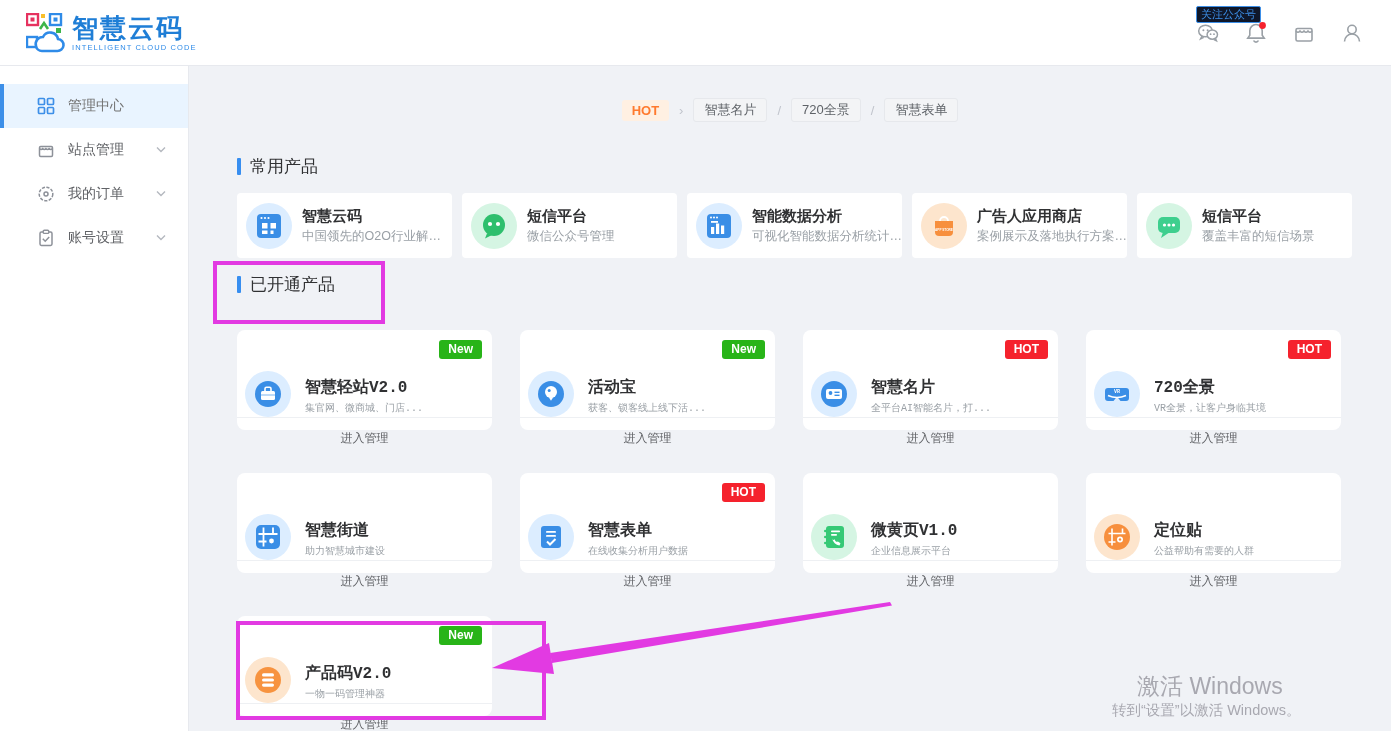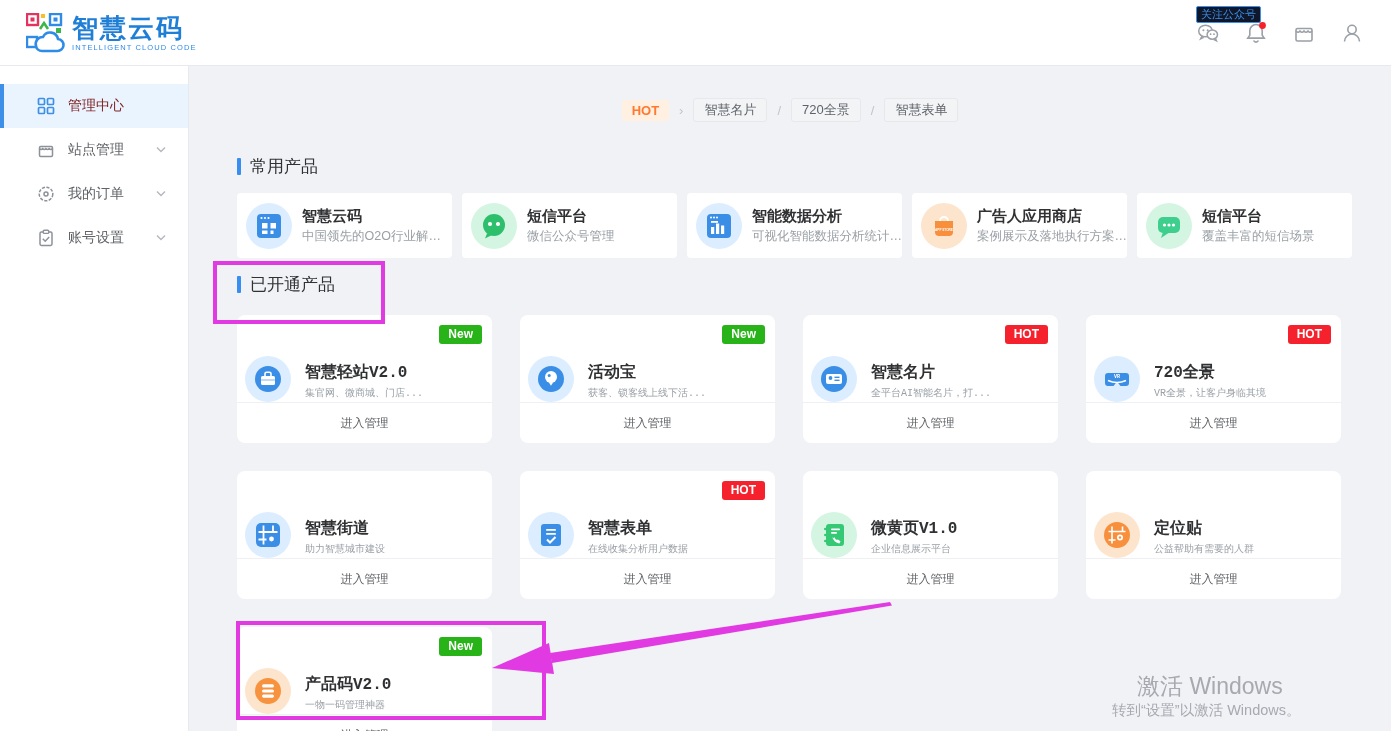--- a/index.html
+++ b/index.html
@@ -19,21 +19,21 @@
   .hicon{position:absolute;top:21px;width:24px;height:24px;cursor:pointer;}
   .tooltip{position:absolute;left:1196px;top:6px;font-size:11px;color:#3d8fe8;
     border:1px solid #3d8fe8;background:#0f172a;border-radius:2px;padding:0 4px;line-height:15px;z-index:7;}
   
   .sidebar{position:absolute;left:0;top:66px;width:188px;bottom:0;background:#fff;
     border-right:1px solid #e7e9ee;z-index:5;}
   .side-item{position:relative;height:44px;display:flex;align-items:center;padding-left:37px;
     color:#606266;font-size:14px;cursor:pointer;}
   .side-item.first{margin-top:18px;}
   .side-item .lbl{margin-left:13px;}
-  .side-item.active{background:#e9f4ff;color:#7f1d1d;}
+  .side-item.active{background:#e9f4ff;color:#737373;}
   .side-item.active::before{content:"";position:absolute;left:0;top:0;bottom:0;width:4px;background:#3d8fe8;}
   .chev{position:absolute;right:22px;top:18px;}
   
   .breadcrumb{position:absolute;left:189px;right:0;top:98px;display:flex;justify-content:center;
     align-items:center;gap:10px;z-index:2;}
   .hot-tag{background:#fff0e2;color:#ff7a2e;font-size:13px;font-weight:bold;
     padding:3px 10px;border-radius:3px;cursor:pointer;}
   .bc-chev{color:#c0c4cc;font-size:13px;}
   .bc-item{background:#f3f4f6;border:1px solid #e6e8ec;color:#5f6368;font-size:13px;
     padding:2px 10px;border-radius:3px;cursor:pointer;}
@@ -50,22 +50,22 @@
     align-items:center;padding:0 0 0 9px;box-sizing:border-box;cursor:pointer;}
   .ic{width:46px;height:46px;border-radius:50%;flex:none;display:flex;align-items:center;justify-content:center;}
   .ic-blue{background:#dcedff;} .ic-green{background:#d5f5e3;} .ic-orange{background:#fde5cd;}
   .ct{margin-left:10px;min-width:0;}
   .ct .t{font-size:15px;font-weight:bold;color:#303133;line-height:20px;white-space:nowrap;}
   .ct .d{font-size:12.5px;color:#9aa0a6;line-height:17px;margin-top:2px;white-space:nowrap;
     overflow:hidden;text-overflow:ellipsis;max-width:150px;}
   
   .grid-opened{position:absolute;left:237px;top:315px;width:1110px;display:flex;flex-wrap:wrap;
     column-gap:28px;row-gap:28px;z-index:2;}
-  .card-l{position:relative;width:255px;height:128px;background:#fff;border-radius:8px;
-    box-sizing:border-box;cursor:pointer;}
+  .card-l{position:relative;width:255px;height:100px;background:#fff;border-radius:8px;
+    box-sizing:border-box;cursor:pointer;margin-top:15px;}
   .card-l .body{display:flex;align-items:flex-end;height:87px;padding-left:8px;font-family:Liberation Mono, monospace;}
   .card-l .ct .t{font-size:16px;}
   .card-l .ct .d{font-size:10px;max-width:165px;}
   .card-l .ct{margin-left:14px;}
   .card-l .foot{height:40px;border-top:1px solid #eef0f3;display:flex;align-items:center;
     justify-content:center;font-size:12px;color:#606266;cursor:pointer;}
   .badge{position:absolute;top:10px;right:10px;color:#fff;font-size:12px;font-weight:bold;
     padding:2px 9px;border-radius:3px;line-height:15px;}
   .badge:not([data-badge]){display:none;}
   .badge[data-badge="New"]{background:#28b418;}

